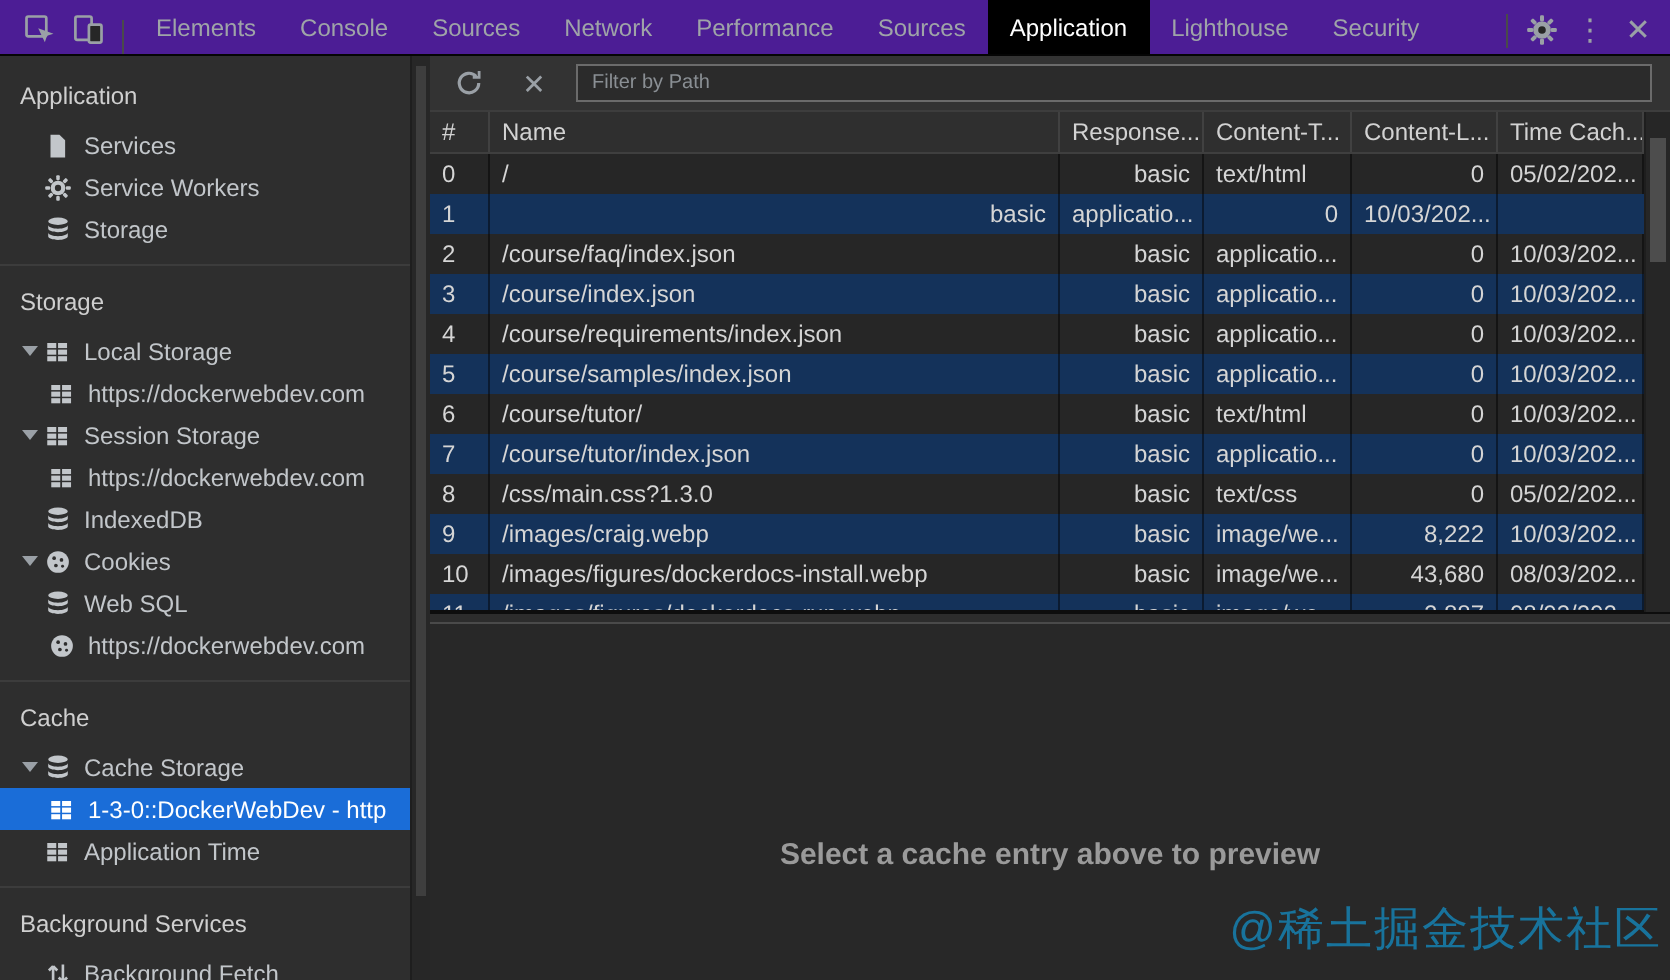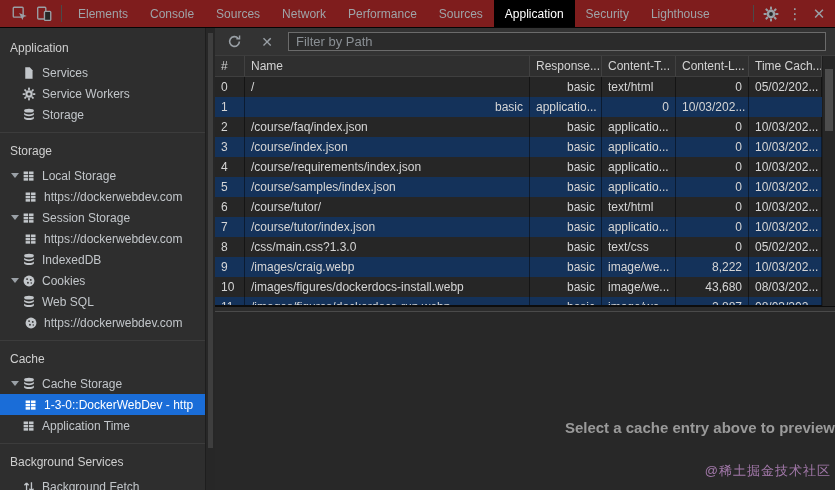--- a/index.html
+++ b/index.html
@@ -8,22 +8,22 @@
     font-family: "Liberation Sans", "DejaVu Sans", sans-serif;
     font-size: 12px;
     background: #242424;
     color: #c8c8c8;
     -webkit-font-smoothing: antialiased;
   }
   .app { width:835px; height:490px; display:flex; flex-direction:column; background:#242424; }
 
   
   .tabbar {
-    height:28px; flex:0 0 28px; background:#7f1d1d;
-    display:flex; align-items:center; padding-left:8px;
+    height:28px; flex:0 0 28px; background:#4c1d95;
+    display:flex; align-items:flex-end; padding-left:8px;
     border-bottom:1px solid #050505;
   }
   .icon-btn { width:24px; height:24px; display:flex; align-items:center; justify-content:center; color:#9aa0a6; flex:0 0 auto; }
   .icon-btn svg { display:block; }
   .vsep { width:1px; height:17px; background:#4a4a4a; margin:0 5px; flex:0 0 auto; }
   .tabstrip { display:flex; height:100%; align-items:stretch; }
   .tab { padding:0 11px; display:flex; align-items:center; color:#9fa4a8; cursor:default; white-space:nowrap; }
   .tab.active { background:#000; color:#ffffff; }
   .tabbar-right { margin-left:auto; display:flex; align-items:center; padding-right:4px; }
   .glyph { font-size:15px; line-height:1; }
@@ -53,21 +53,21 @@
   .gutter .thumb { position:absolute; left:2px; right:2px; top:5px; bottom:42px; background:#3e3e3e; }
 
   
   .content { flex:1; min-width:0; display:flex; flex-direction:column; position:relative; background:#282828; }
   .toolbar {
     height:28px; flex:0 0 28px; background:#333333; border-bottom:1px solid #3d3d3d;
     display:flex; align-items:center; padding:0 7px; gap:9px;
   }
   .filter-input {
     flex:1; height:19px; background:#2b2b2b; border:1px solid #6b6b6b; color:#dddddd;
-    font-family:inherit; font-size:13px; padding:0 7px; margin-right:2px; outline:none;
+    font-family:inherit; font-size:10px; padding:0 7px; margin-right:2px; outline:none;
   }
   .filter-input::placeholder { color:#8a8f94; }
 
   :root { --cols: 30px 285px 72px 74px 73px 73px; }
   .thead {
     display:grid; grid-template-columns:var(--cols); height:21px; line-height:20px;
     background:#2f2f2f; color:#d2d2d2; border-bottom:1px solid #3f3f3f; flex:0 0 21px;
     padding-right:13px;
   }
   .thead .th { padding:0 6px; border-right:1px solid #414141; overflow:hidden; white-space:nowrap; }
@@ -75,23 +75,23 @@
   .tr { display:grid; grid-template-columns:var(--cols); height:20px; line-height:20px; color:#d5d5d5; }
   .tr:nth-child(even) { background:#14325a; }
   .tr .td { padding:0 6px; border-right:1px solid rgba(0,0,0,0.45); overflow:hidden; white-space:nowrap; }
   .td.num { text-align:right; }
 
   .vscroll { position:absolute; top:28px; right:0; width:13px; height:250px; background:#262626; border-left:1px solid #1e1e1e; }
   .vscroll .thumb { position:absolute; top:13px; left:2px; right:2px; height:62px; background:#4d4d4d; }
 
   .splitter { height:7px; flex:0 0 7px; background:#2c2c2c; border-top:2px solid #0d0d0d; border-bottom:1px solid #4a4a4a; }
 
-  .preview { flex:1; background:#282828; position:relative; display:flex; align-items:center; justify-content:flex-end; }
+  .preview { flex:1; background:#282828; position:relative; display:flex; align-items:center; justify-content:center; }
   .preview-msg { font-weight:bold; font-size:15px; color:#9a9a9a; padding-top:52px; }
-  .watermark { position:absolute; right:4px; bottom:10px; font-size:13px; color:#f0abfc; opacity:.6; letter-spacing:1px; }
+  .watermark { position:absolute; right:4px; bottom:10px; font-size:23px; color:#0ea5e9; opacity:.6; letter-spacing:1px; }
 </style>
 <style>.tr:nth-child(even){background:#14325a;} .tab.active{background:#000000;}</style></head>
 <body>
 
 <div class="app">
 
   <div class="tabbar">
     <div class="icon-btn">
       <svg width="18" height="18" viewBox="0 0 20 20" fill="none" stroke="#9aa0a6" stroke-width="1.5">
         <rect x="2.5" y="2.5" width="11" height="11" rx="1"></rect>
@@ -106,22 +106,22 @@
     </div>
     <div class="vsep"></div>
     <div class="tabstrip">
         <div class="tab">Elements</div>
         <div class="tab">Console</div>
         <div class="tab">Sources</div>
         <div class="tab">Network</div>
         <div class="tab">Performance</div>
         <div class="tab">Sources</div>
         <div class="tab active">Application</div>
+        <div class="tab">Lighthouse</div>
         <div class="tab">Security</div>
-        <div class="tab">Lighthouse</div>
       </div>
     <div class="tabbar-right">
       <div class="vsep"></div>
       <div class="icon-btn">
         <svg width="16" height="16" viewBox="0 0 16 16">
           <g fill="#9aa0a6">
             <circle cx="8" cy="8" r="4.4"></circle>
             <rect x="7" y="0.6" width="2" height="3" rx="0.6"></rect>
             <rect x="7" y="12.4" width="2" height="3" rx="0.6"></rect>
             <rect x="7" y="0.6" width="2" height="3" rx="0.6" transform="rotate(90 8 8)"></rect>

